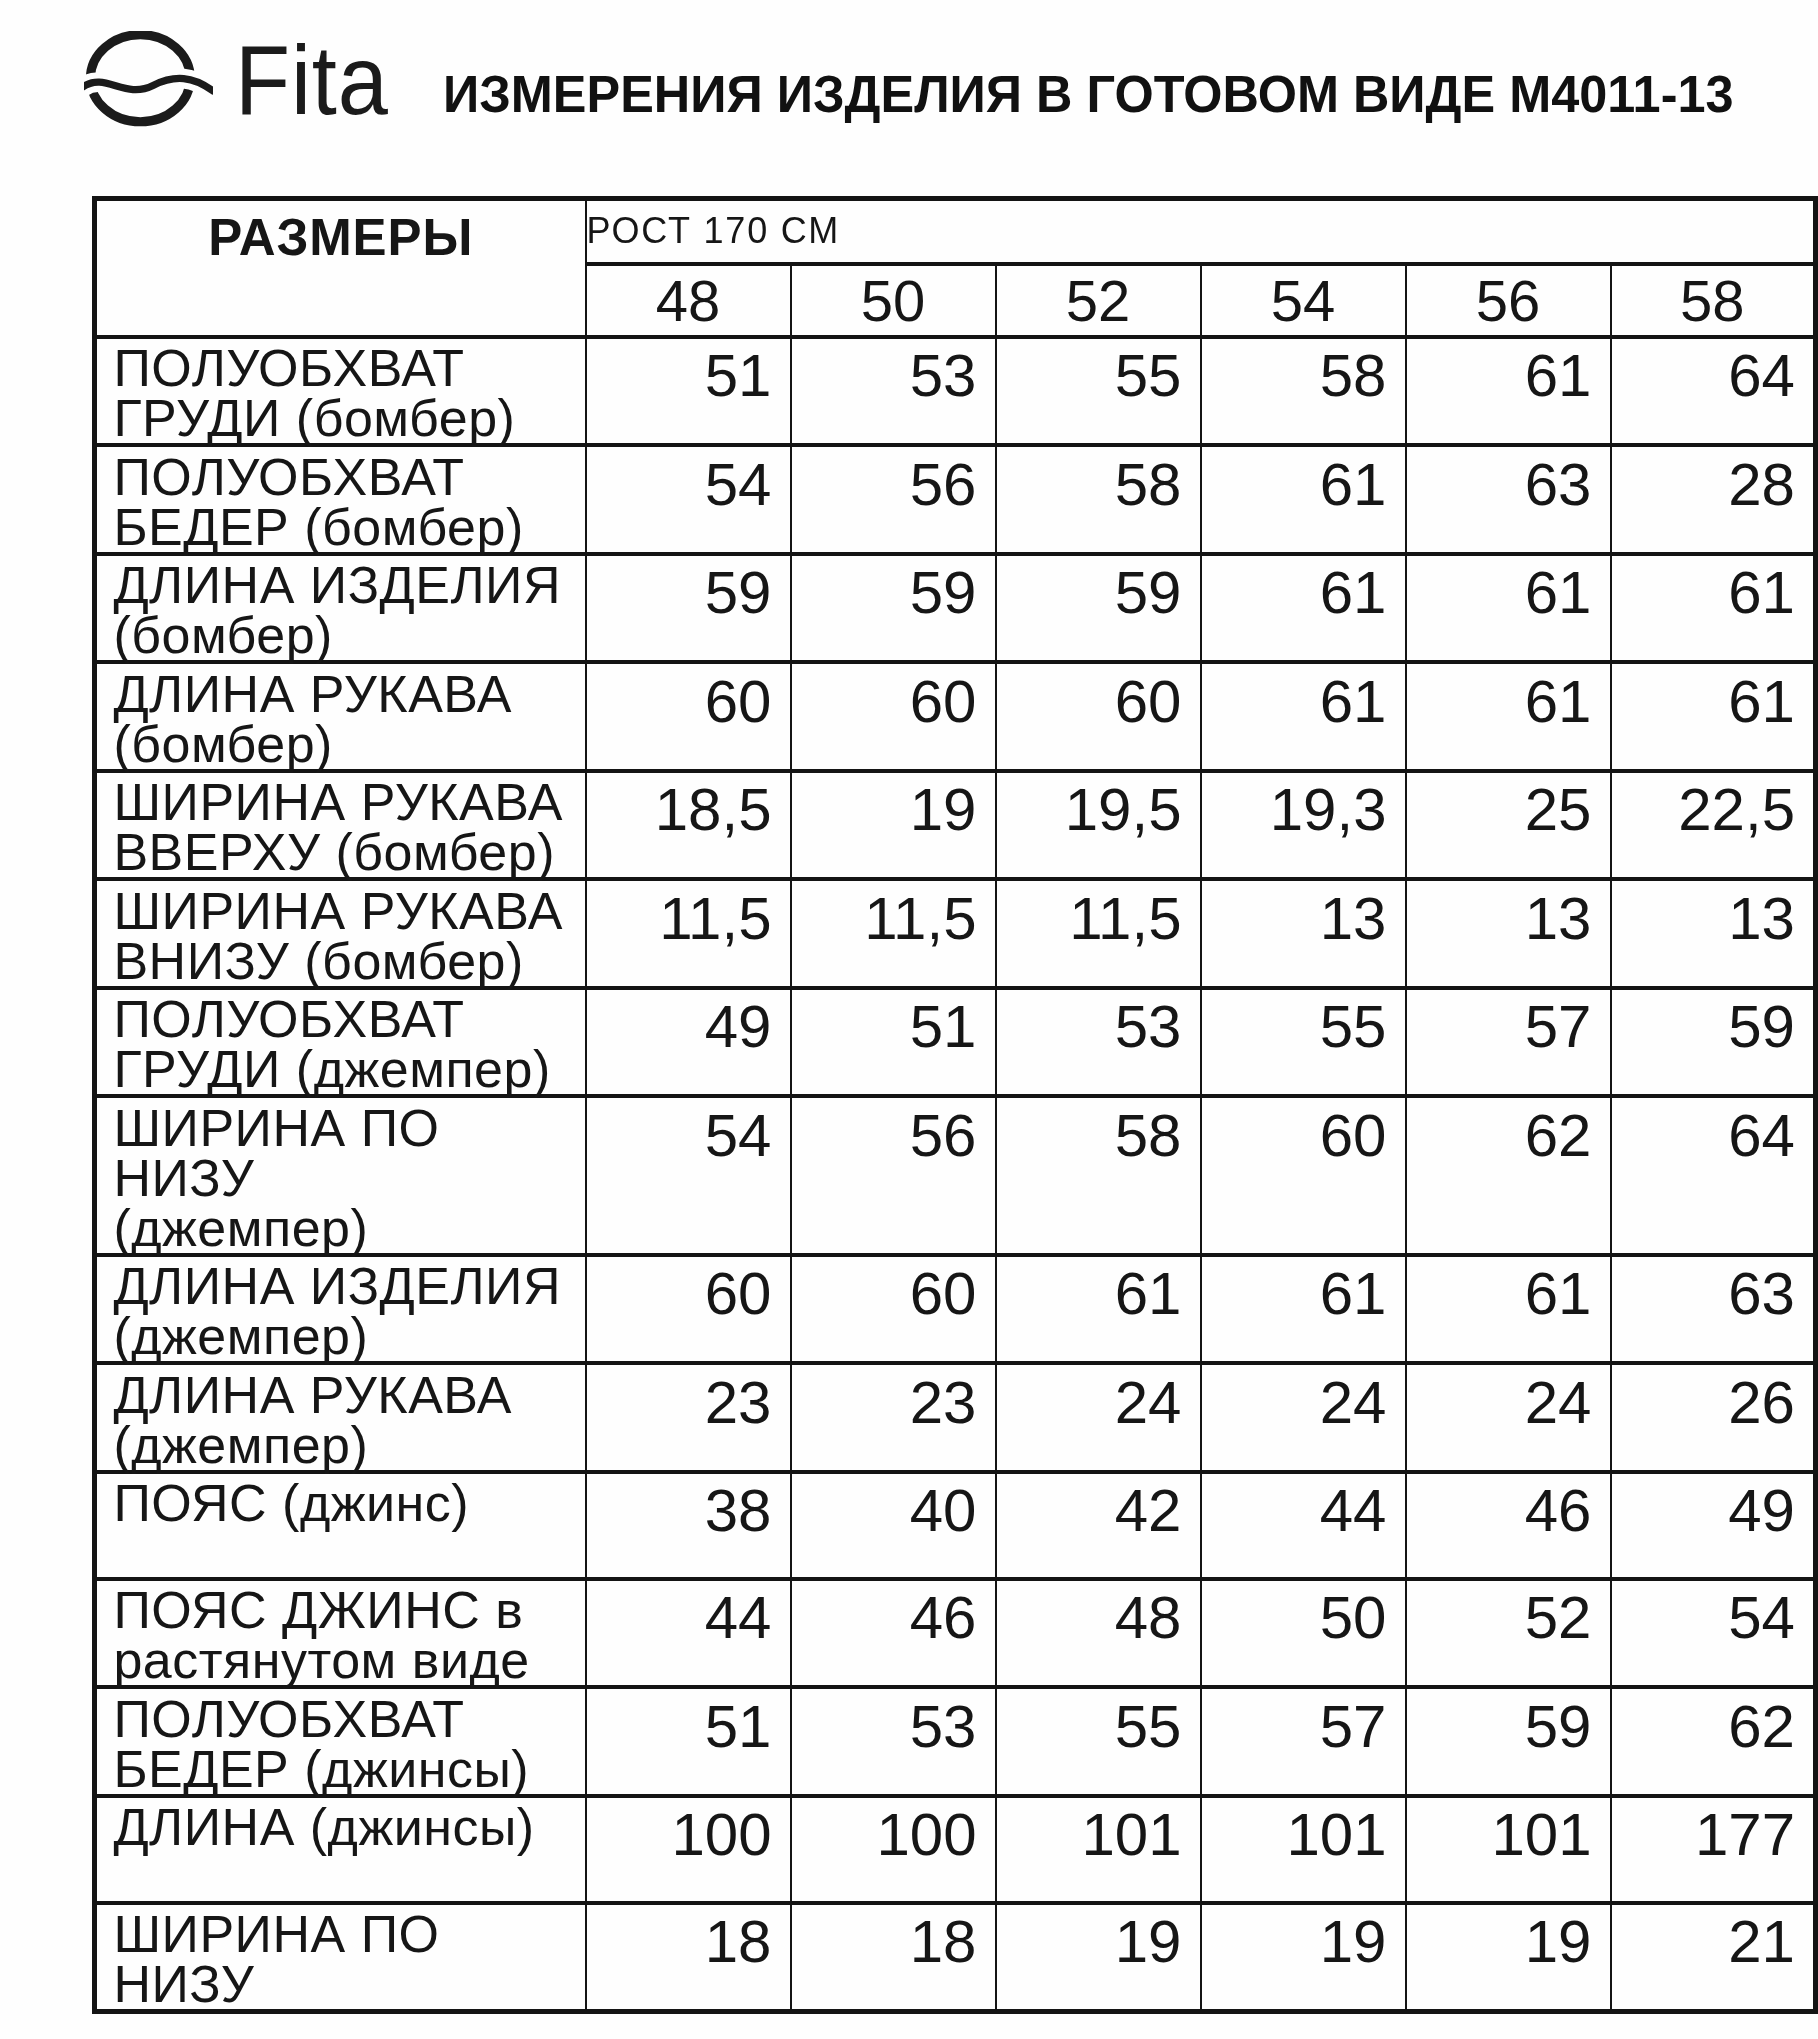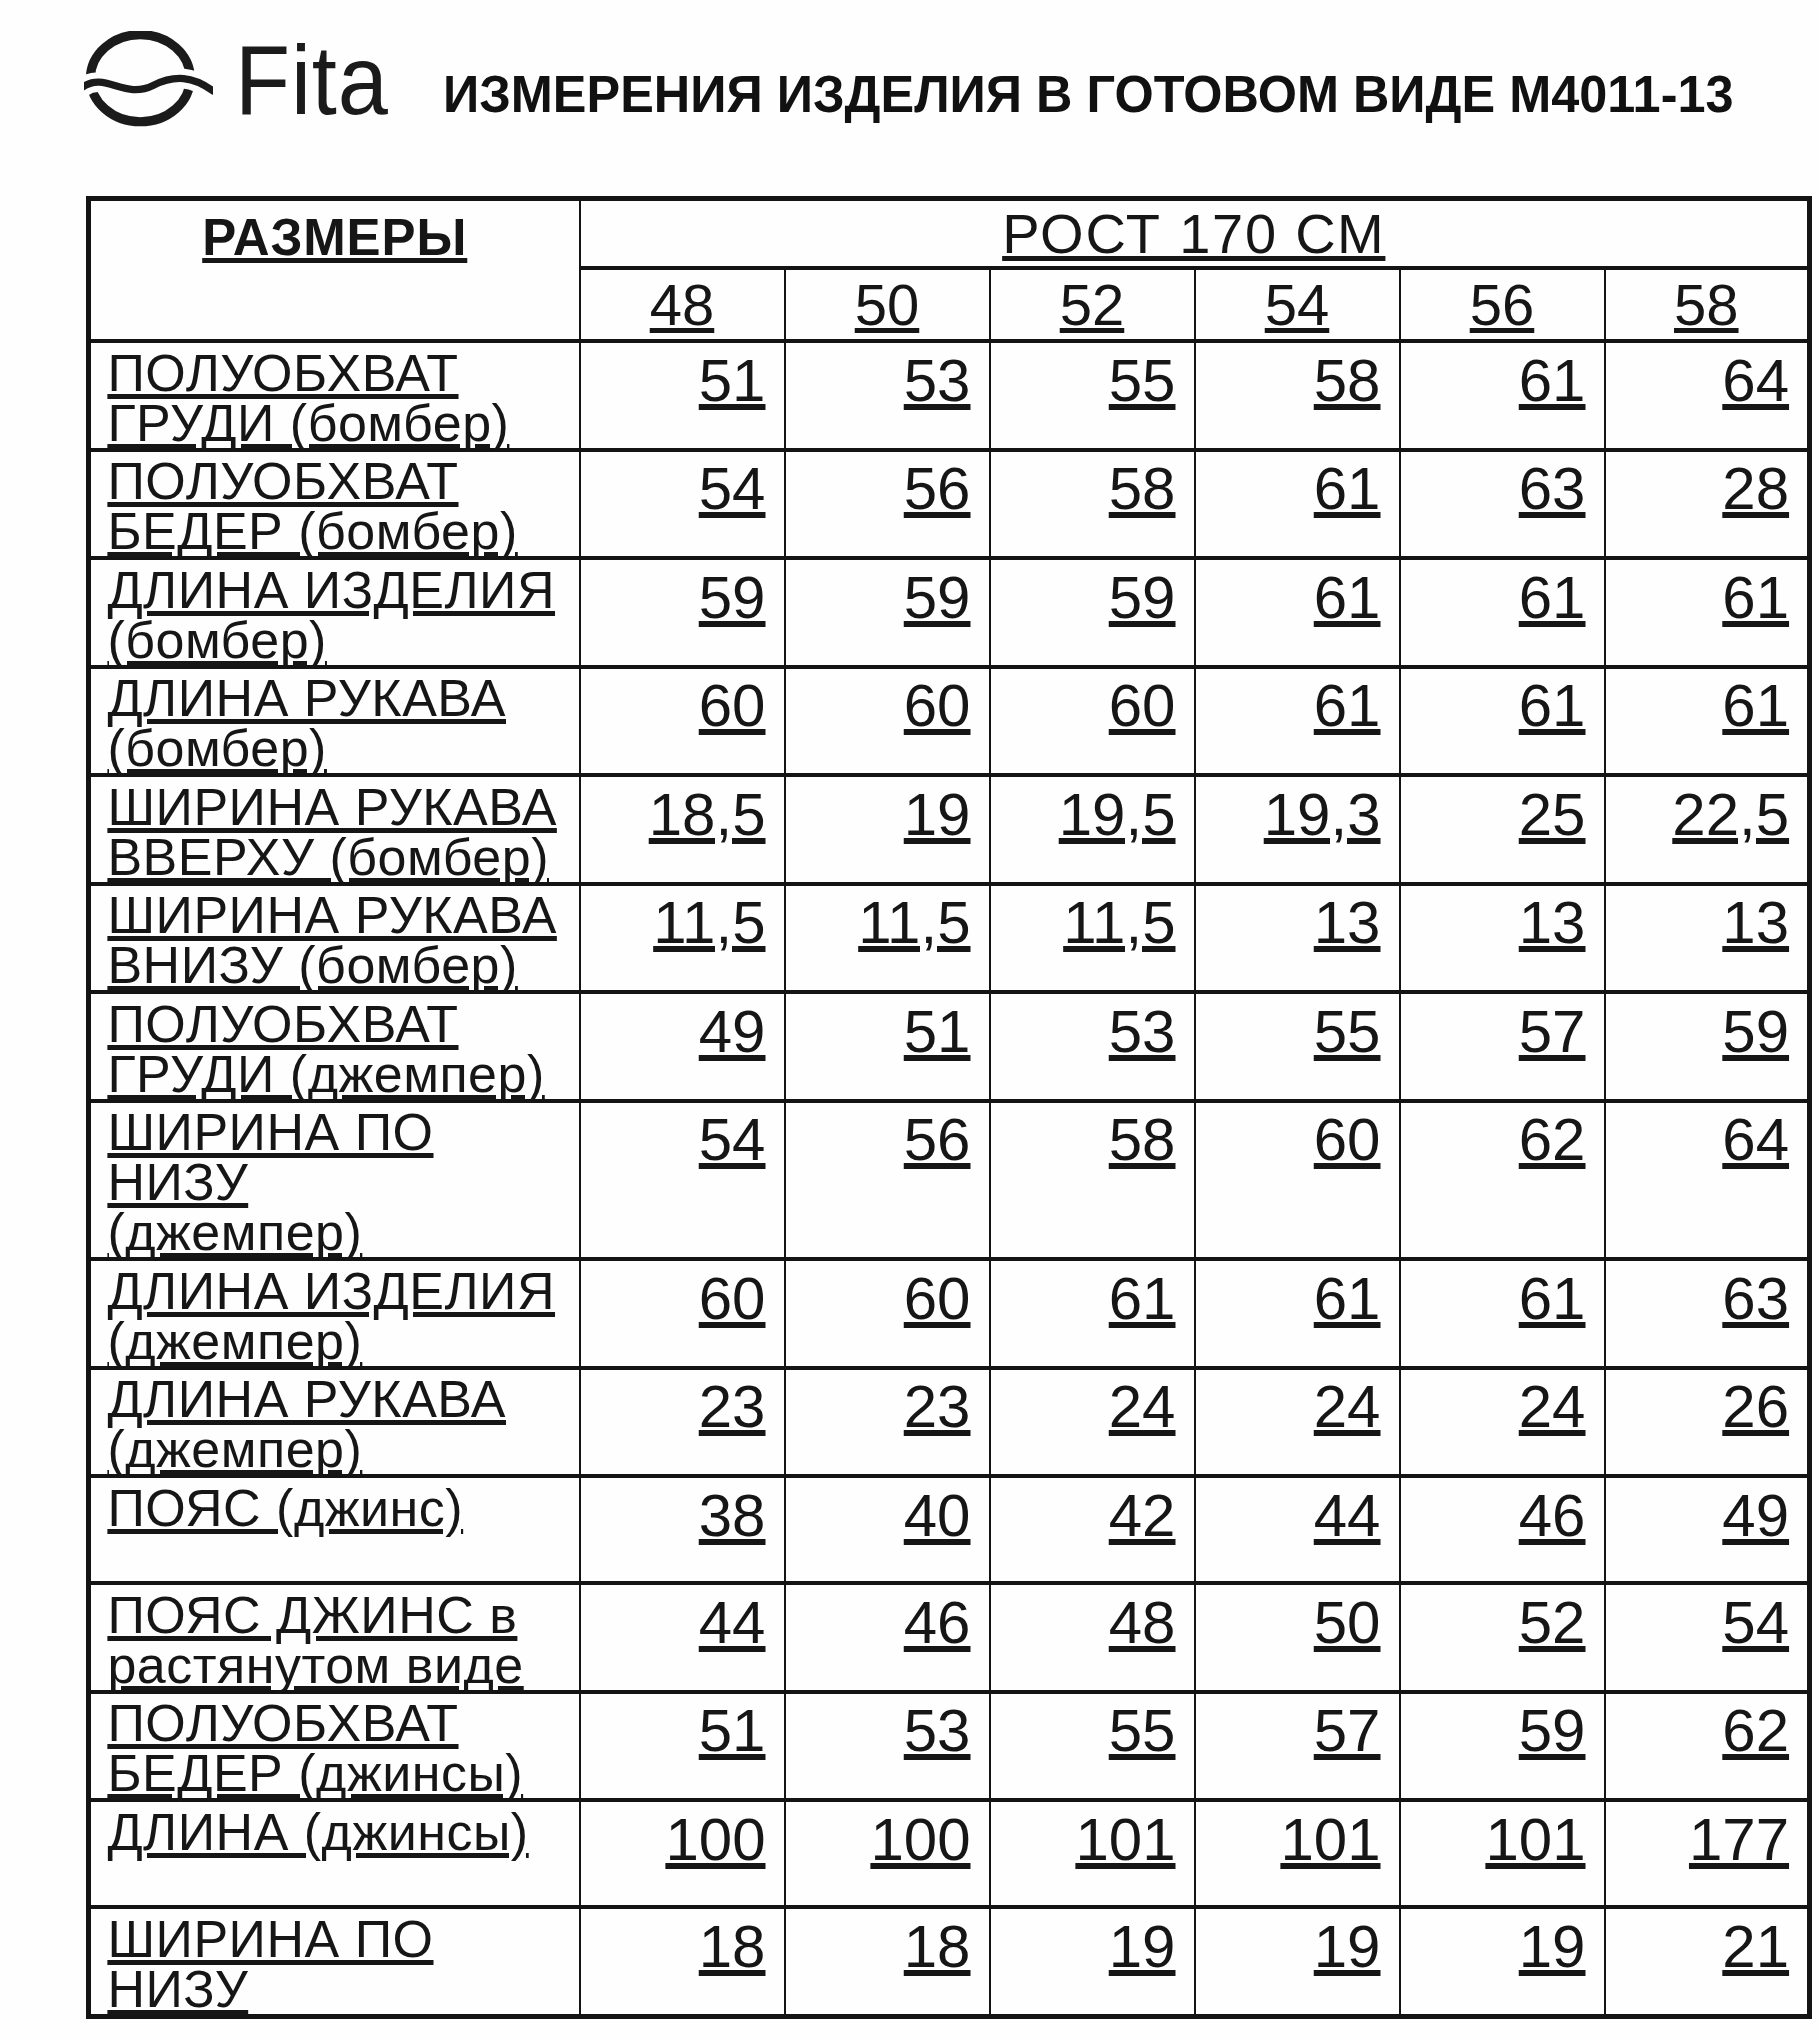--- a/index.html
+++ b/index.html
@@ -42,27 +42,26 @@
     letter-spacing: 0px;
     white-space: nowrap;
     color: #111;
     transform: scaleX(0.97);
     transform-origin: left center;
   }
 
   
   table.size-table {
     position: absolute;
-    left: 86px;
+    left: 92px;
     top: 196px;
     width: 1718px;
     border-collapse: collapse;
     table-layout: fixed;
     border: 5.5px solid #141414;
-    text-decoration: underline;
   }
   .size-table th, .size-table td {
     border: 2.7px solid #141414;
     padding: 0;
     background: #fefefe;
   }
   
   .size-table tbody th, .size-table tbody td { border-top-width: 4.5px; border-bottom-width: 4.5px; }
   .size-table thead th { border-bottom-width: 4.5px; }
 
@@ -72,24 +71,24 @@
 
   th.corner {
     vertical-align: top;
     text-align: center;
     font-size: 51px;
     font-weight: 700;
     padding-top: 7.3px;
     letter-spacing: 0.9px;
   }
   th.rost {
-    text-align: center;
+    text-align: left;
     vertical-align: middle;
     font-weight: 400;
-    font-size: 56px;
+    font-size: 36px;
     letter-spacing: 1.8px;
   }
   th.size-col {
     text-align: center;
     vertical-align: middle;
     font-weight: 400;
     font-size: 58px;
   }
   .size-table tbody th.rlabel {
     text-align: left;

